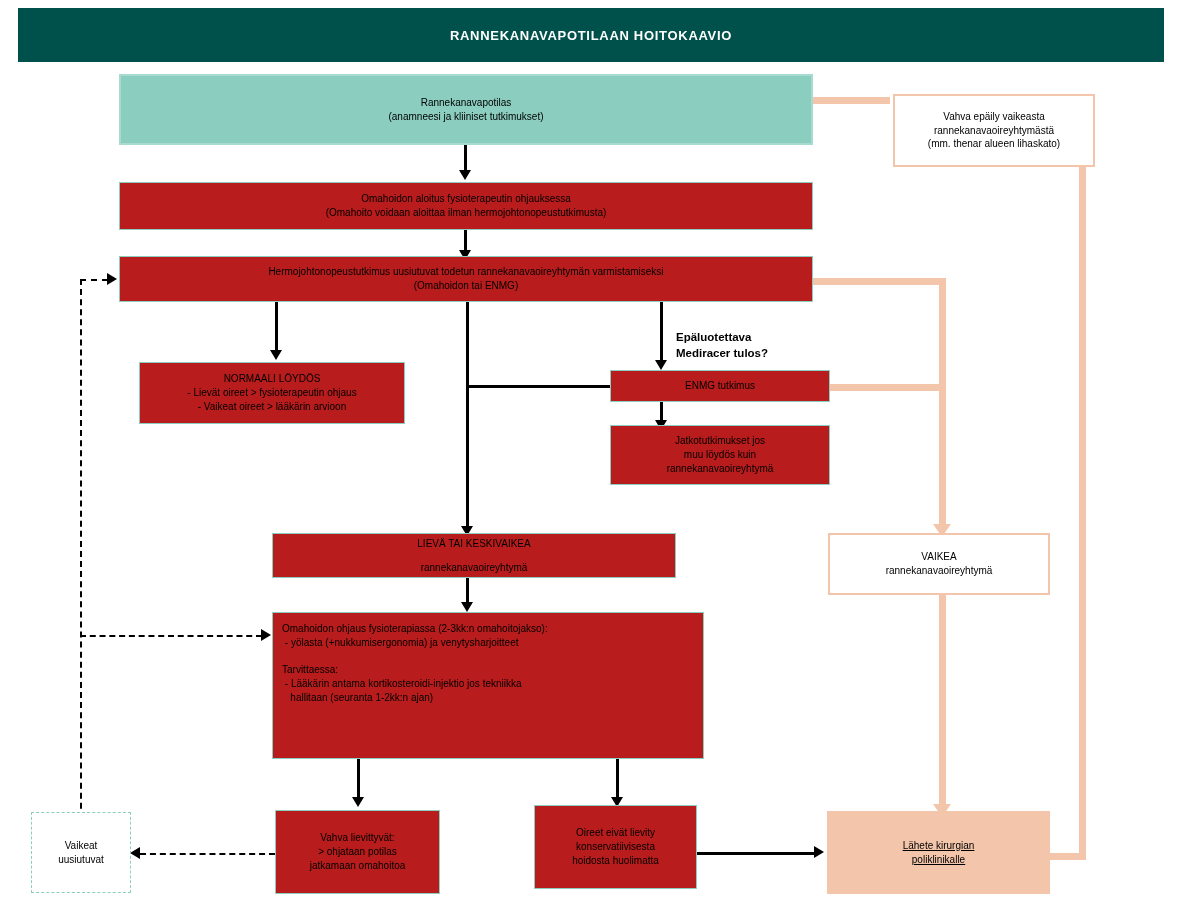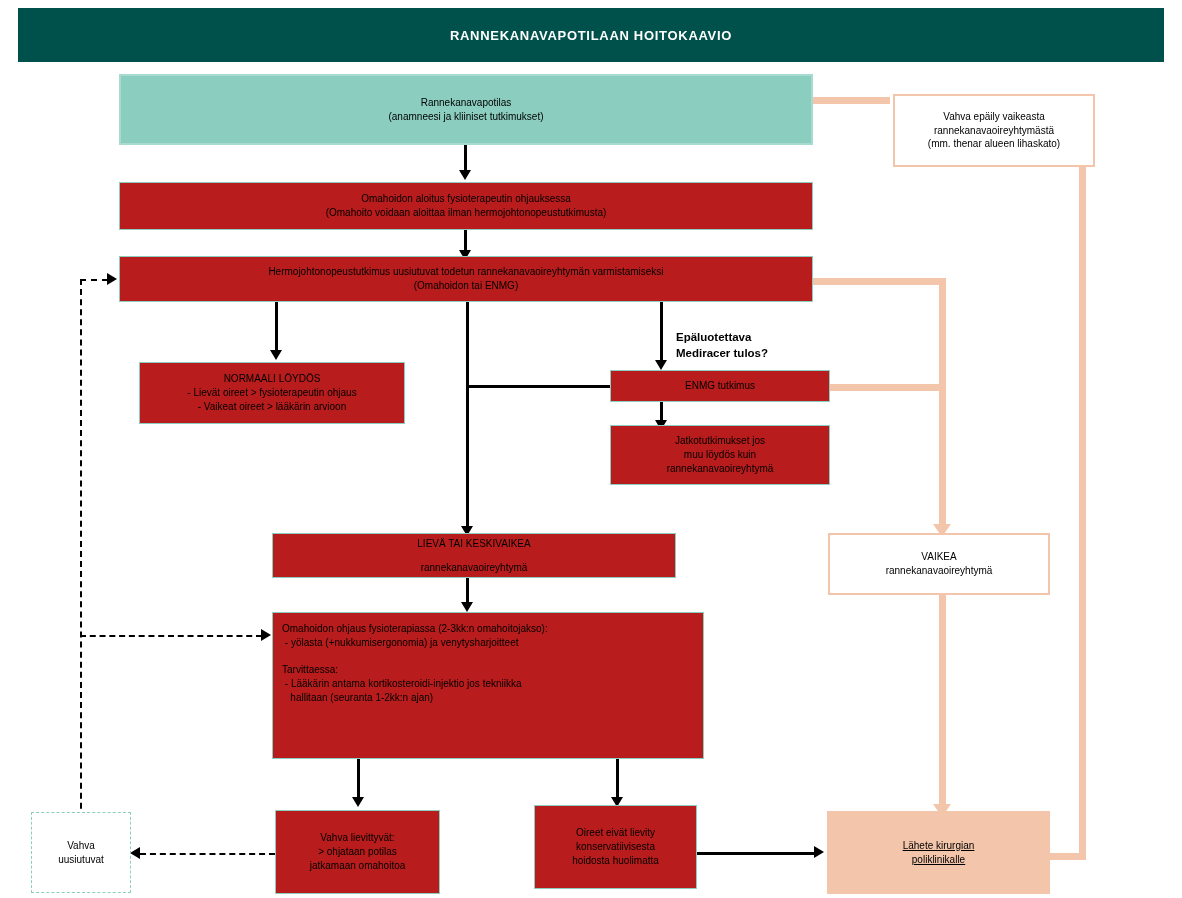--- a/index.html
+++ b/index.html
@@ -227,21 +227,21 @@
   <div class="node teal-outline left-align" style="left:272px; top:612px; width:432px; height:147px; justify-content:flex-start; padding-top:9px;">
     <span class="l">Omahoidon ohjaus fysioterapiassa (2-3kk:n omahoitojakso):</span>
     <span class="l"> - yölasta (+nukkumisergonomia) ja venytysharjoitteet</span>
     <span class="l">&nbsp;</span>
     <span class="l">Tarvittaessa:</span>
     <span class="l"> - Lääkärin antama kortikosteroidi-injektio jos tekniikka</span>
     <span class="l">   hallitaan (seuranta 1-2kk:n ajan)</span>
   </div>
 
   <div class="node teal-dashed" style="left:31px; top:812px; width:100px; height:81px;">
-    <span class="l">Vahva</span>
+    <span class="l">Vaikeat</span>
     <span class="l">uusiutuvat</span>
   </div>
 
   <div class="node teal-outline" style="left:275px; top:810px; width:165px; height:84px;">
     <span class="l">Vahva lievittyvät:</span>
     <span class="l">&gt; ohjataan potilas</span>
     <span class="l">jatkamaan omahoitoa</span>
   </div>
 
   <div class="node teal-outline" style="left:534px; top:805px; width:163px; height:84px;">

